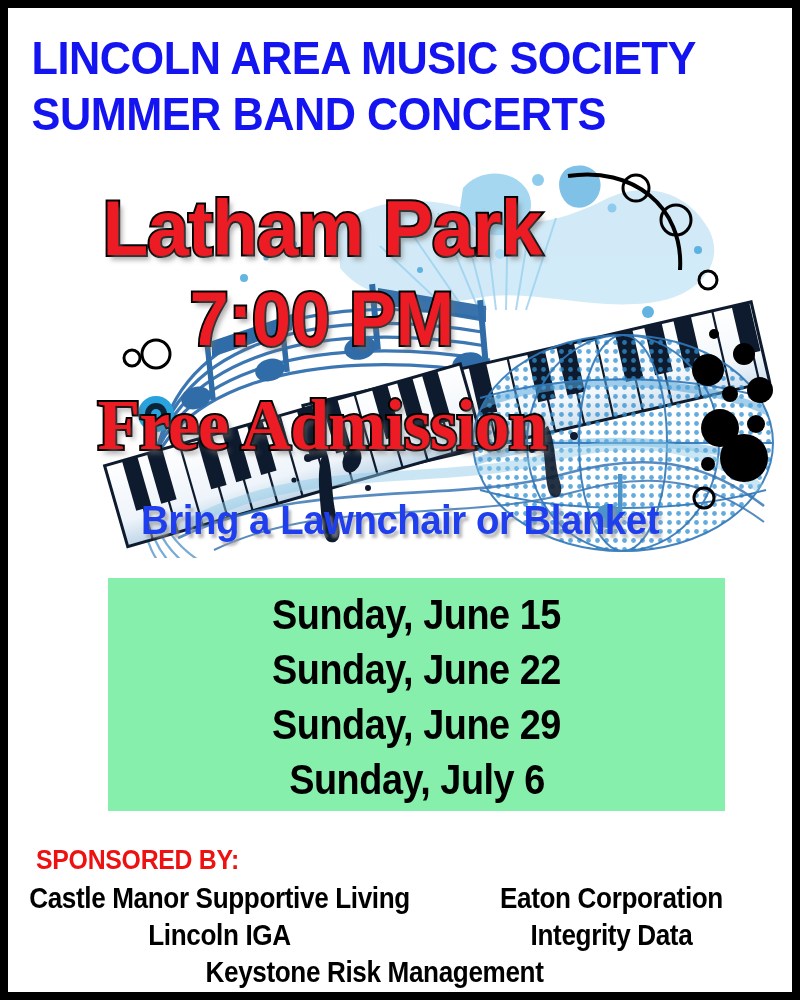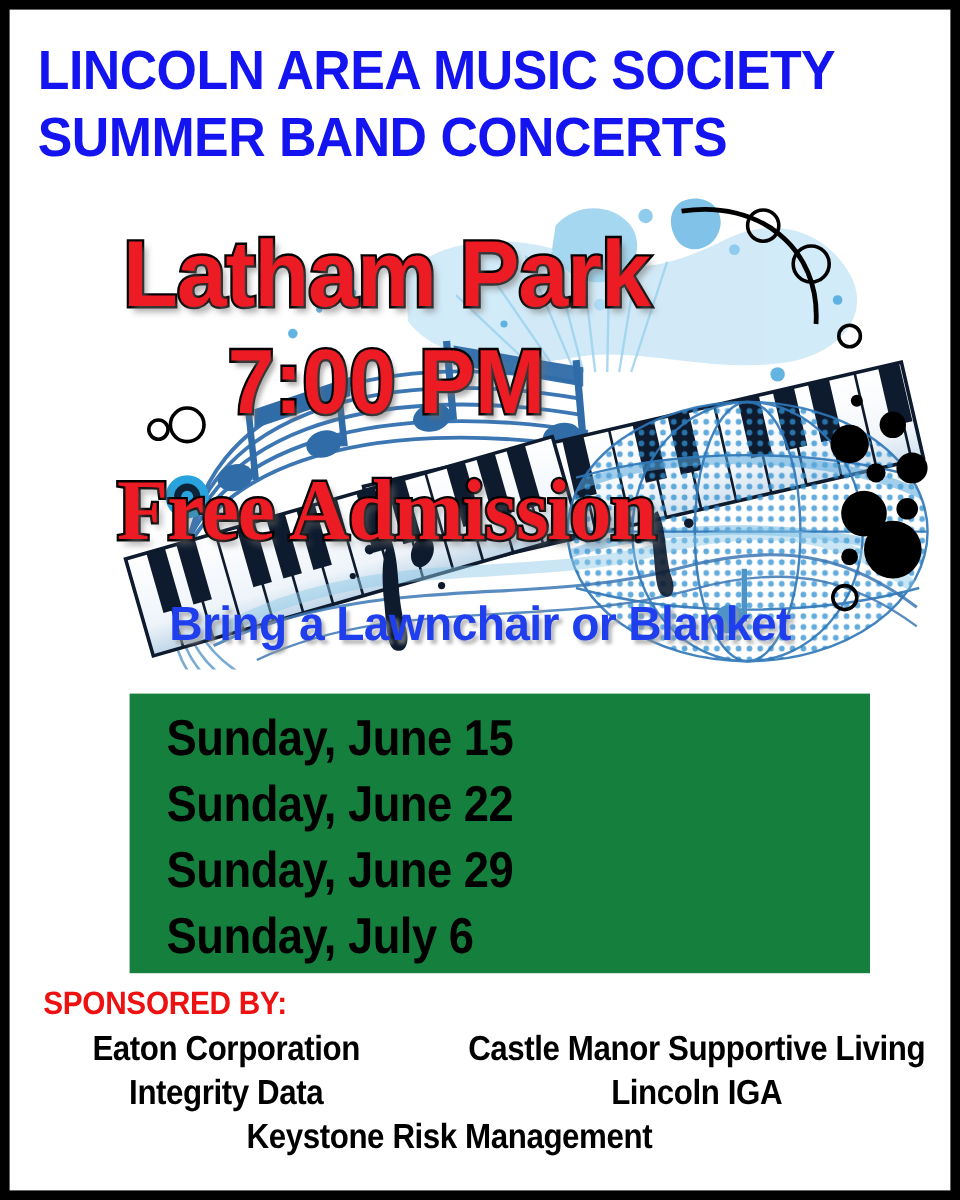--- a/index.html
+++ b/index.html
@@ -122,43 +122,44 @@
     white-space: nowrap;
   }
 
   
   .dates-box {
     position: absolute;
     top: 570px;
     left: 100px;
     width: 617px;
     height: 233px;
-    background: #15803d;
+    background: #86efac;
     z-index: 20;
     display: flex;
     flex-direction: column;
+    align-items: center;
     justify-content: center;
     padding-top: 4px;
     box-sizing: border-box;
   }
   .date-row {
     color: #000000;
     font-family: "Liberation Sans", sans-serif;
     font-weight: bold;
     font-size: 42px;
     line-height: 55px;
     letter-spacing: -0.5px;
     transform: scaleX(0.90);
     white-space: nowrap;
   }
 
   
   .sponsors {
     position: absolute;
-    top: 812px;
+    top: 836px;
     left: 0;
     width: 784px;
     z-index: 40;
   }
   .sponsored-by {
     margin-left: 28px;
     color: #ee1111;
     font-family: "Liberation Sans", sans-serif;
     font-weight: bold;
     font-size: 27px;
@@ -427,26 +428,26 @@
     <div class="date-row">Sunday, June 15</div>
     <div class="date-row">Sunday, June 22</div>
     <div class="date-row">Sunday, June 29</div>
     <div class="date-row">Sunday, July 6</div>
   </div>
 
   <div class="sponsors">
     <div class="sponsored-by">SPONSORED BY:</div>
     <div class="sponsor-cols">
       <div class="sponsor-col">
+        <div class="sponsor-name">Castle Manor Supportive Living</div>
+        <div class="sponsor-name">Lincoln IGA</div>
+      </div>
+      <div class="sponsor-col">
         <div class="sponsor-name">Eaton Corporation</div>
         <div class="sponsor-name">Integrity Data</div>
-      </div>
-      <div class="sponsor-col">
-        <div class="sponsor-name">Castle Manor Supportive Living</div>
-        <div class="sponsor-name">Lincoln IGA</div>
       </div>
     </div>
     <div class="sponsor-full">
       <div class="sponsor-name">Keystone Risk Management</div>
     </div>
   </div>
 
 </div>
 
 </body></html>

